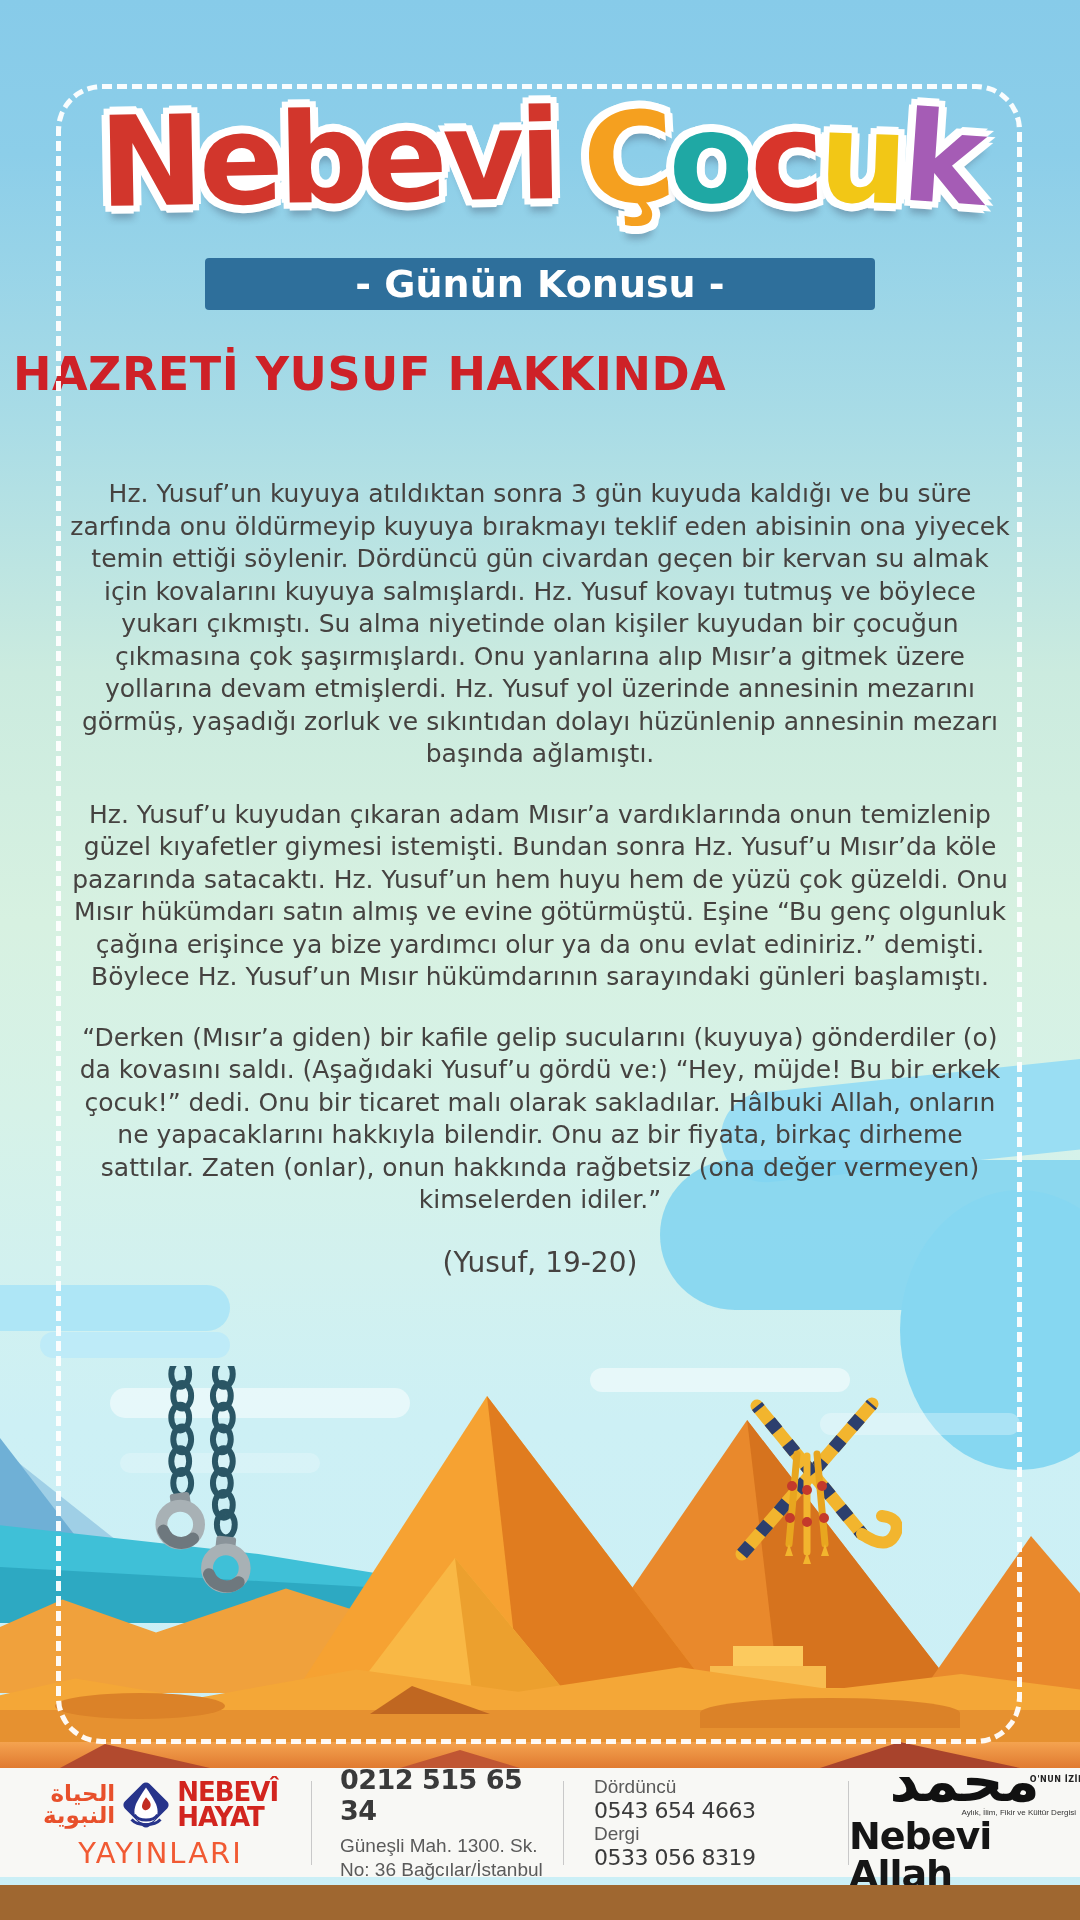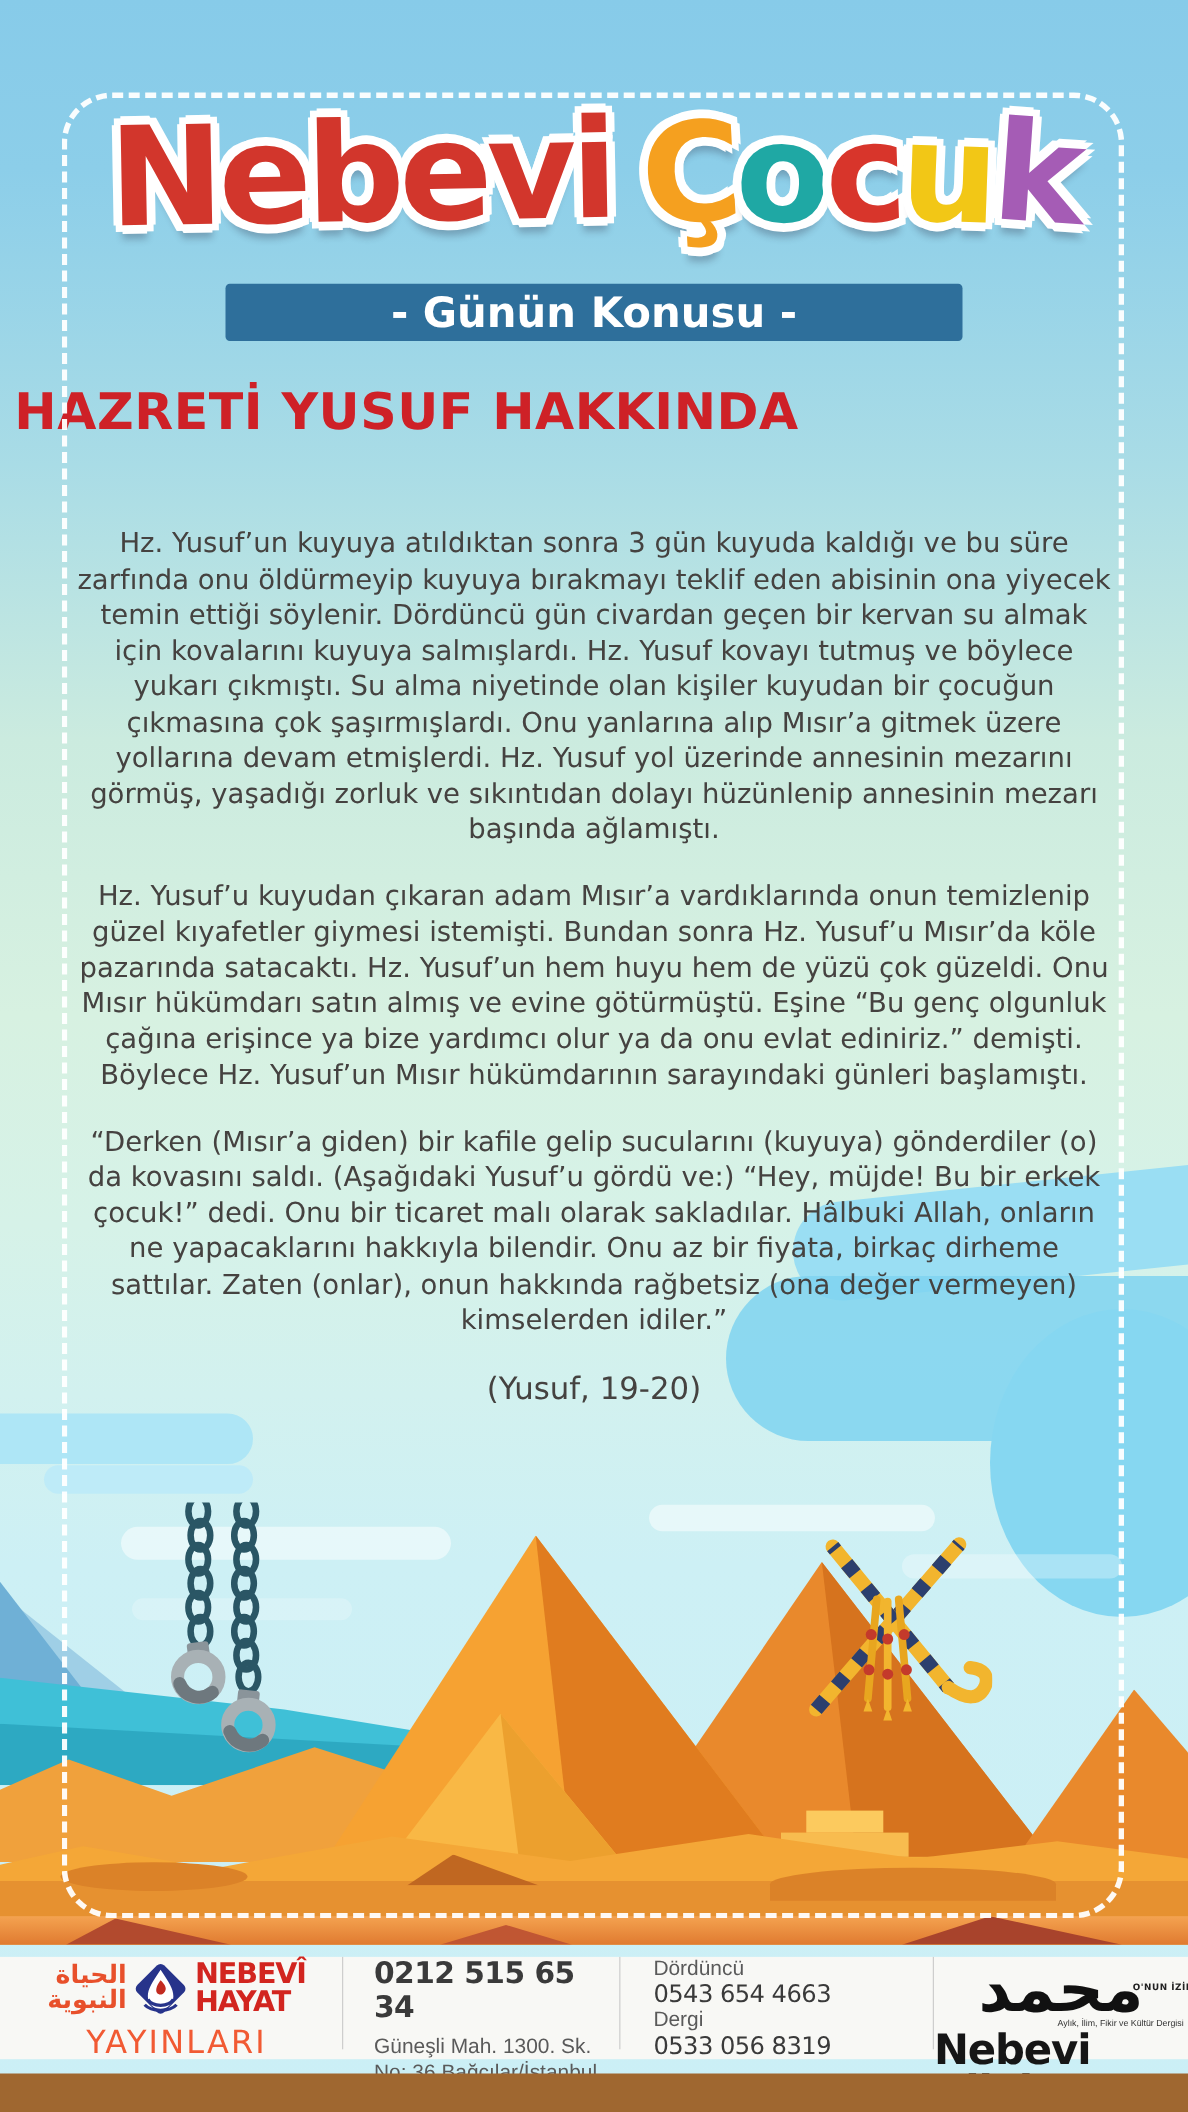--- a/index.html
+++ b/index.html
@@ -68,22 +68,22 @@
   .dune1{left:55px;top:335px;width:170px;height:26px;background:#DB8228;border-radius:50%;}
   .dune2{left:370px;top:328px;width:120px;height:28px;background:#C06721;clip-path:polygon(0 100%,35% 0,100% 100%);}
   .dune3{left:700px;top:340px;width:260px;height:30px;background:#DB8228;border-radius:50% 50% 0 0;}
   .sunset{left:0;top:384px;width:1080px;height:26px;background:linear-gradient(180deg,#F4A350,#E07A30);}
   .smtn1{left:60px;top:386px;width:150px;height:24px;background:#B24A2E;clip-path:polygon(30% 0,100% 100%,0 100%);}
   .smtn2{left:820px;top:384px;width:200px;height:26px;background:#A8432C;clip-path:polygon(40% 0,100% 100%,0 100%);}
   .smtn3{left:400px;top:392px;width:120px;height:18px;background:#C05633;clip-path:polygon(50% 0,100% 100%,0 100%);}
   .chains-svg{left:150px;top:8px;width:110px;height:228px;}
   .scepter-svg{left:712px;top:28px;width:190px;height:180px;}
   
-  .footer{position:absolute;top:1768px;left:0;width:1080px;height:93px;background:#F8F8F5;z-index:30;
-    display:flex;align-items:flex-start;margin-top:11px;}
+  .footer{position:absolute;top:1768px;left:0;width:1080px;height:109px;background:#F8F8F5;z-index:30;
+    display:flex;align-items:center;}
   .vd{width:1px;height:84px;background:#C9C9C9;flex:none;}
   .fb{flex:none;display:flex;flex-direction:column;justify-content:center;}
   .fb1{width:311px;align-items:center;padding-left:10px;box-sizing:border-box;}
   .pub-top{display:flex;align-items:center;gap:2px;}
   .pub-arabic{color:#E8502B;font-weight:bold;font-size:23px;line-height:.95;text-align:right;font-family:"DejaVu Sans",sans-serif;}
   .pub-name{color:#D2251F;font-weight:bold;font-size:26px;line-height:.95;font-family:"DejaVu Sans",sans-serif;letter-spacing:-1px;}
   .pub-yay{color:#F15A33;font-weight:normal;font-size:29px;letter-spacing:2px;margin-top:2px;font-family:"DejaVu Sans",sans-serif;}
   .fb2{width:251px;padding-left:28px;box-sizing:border-box;}
   .phone-main{color:#3A3A3A;font-weight:bold;font-size:27px;letter-spacing:-.5px;font-family:"DejaVu Sans",sans-serif;}
   .addr{color:#5A5A5A;font-size:19px;line-height:1.25;margin-top:8px;}

